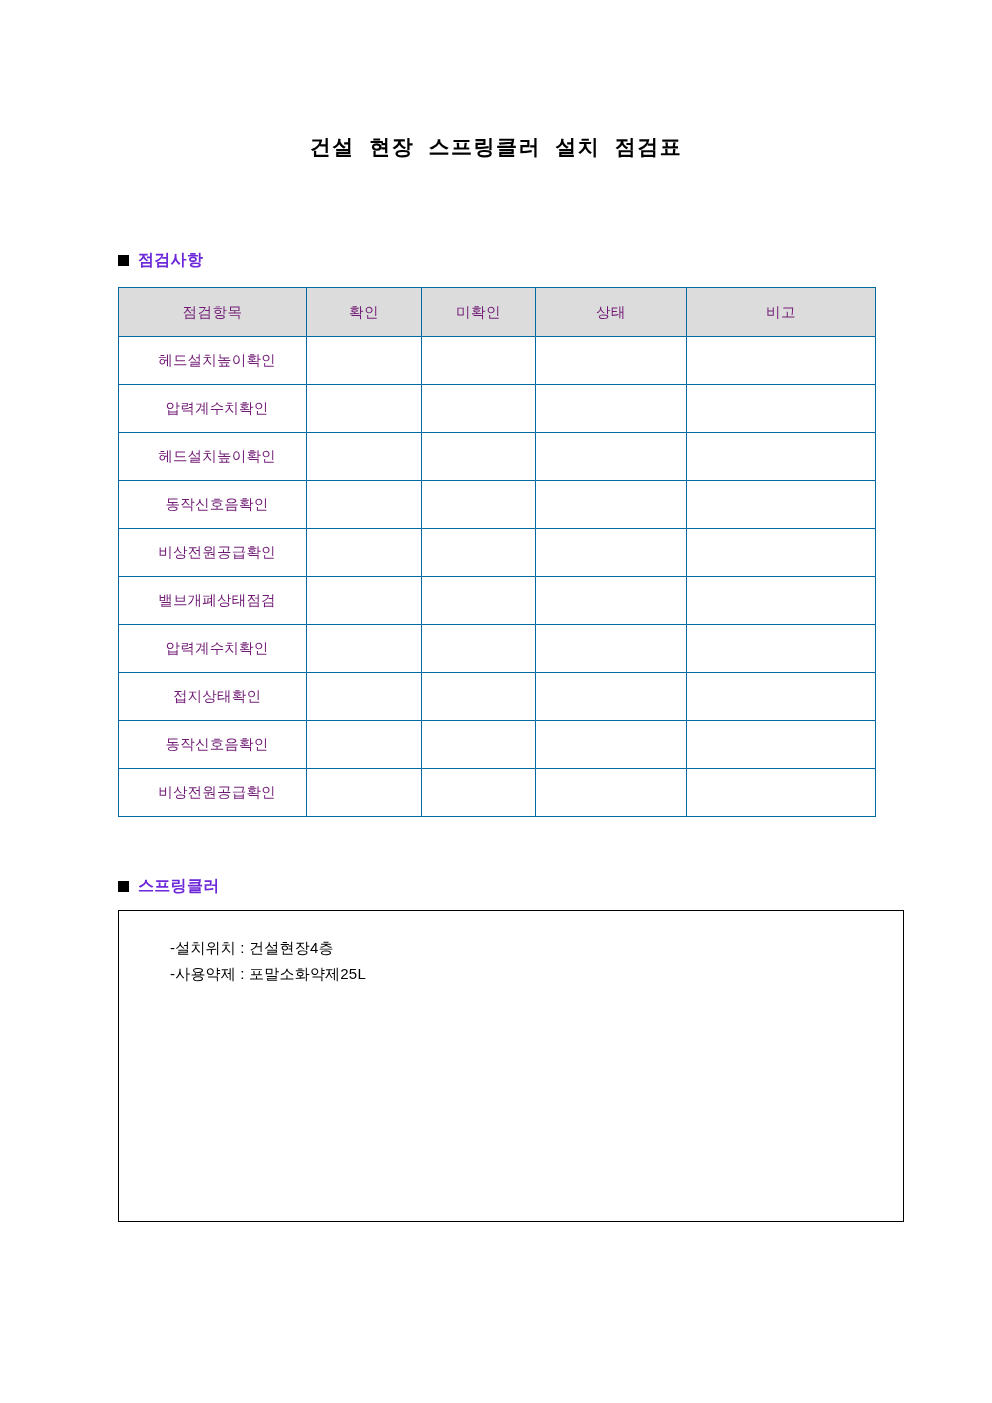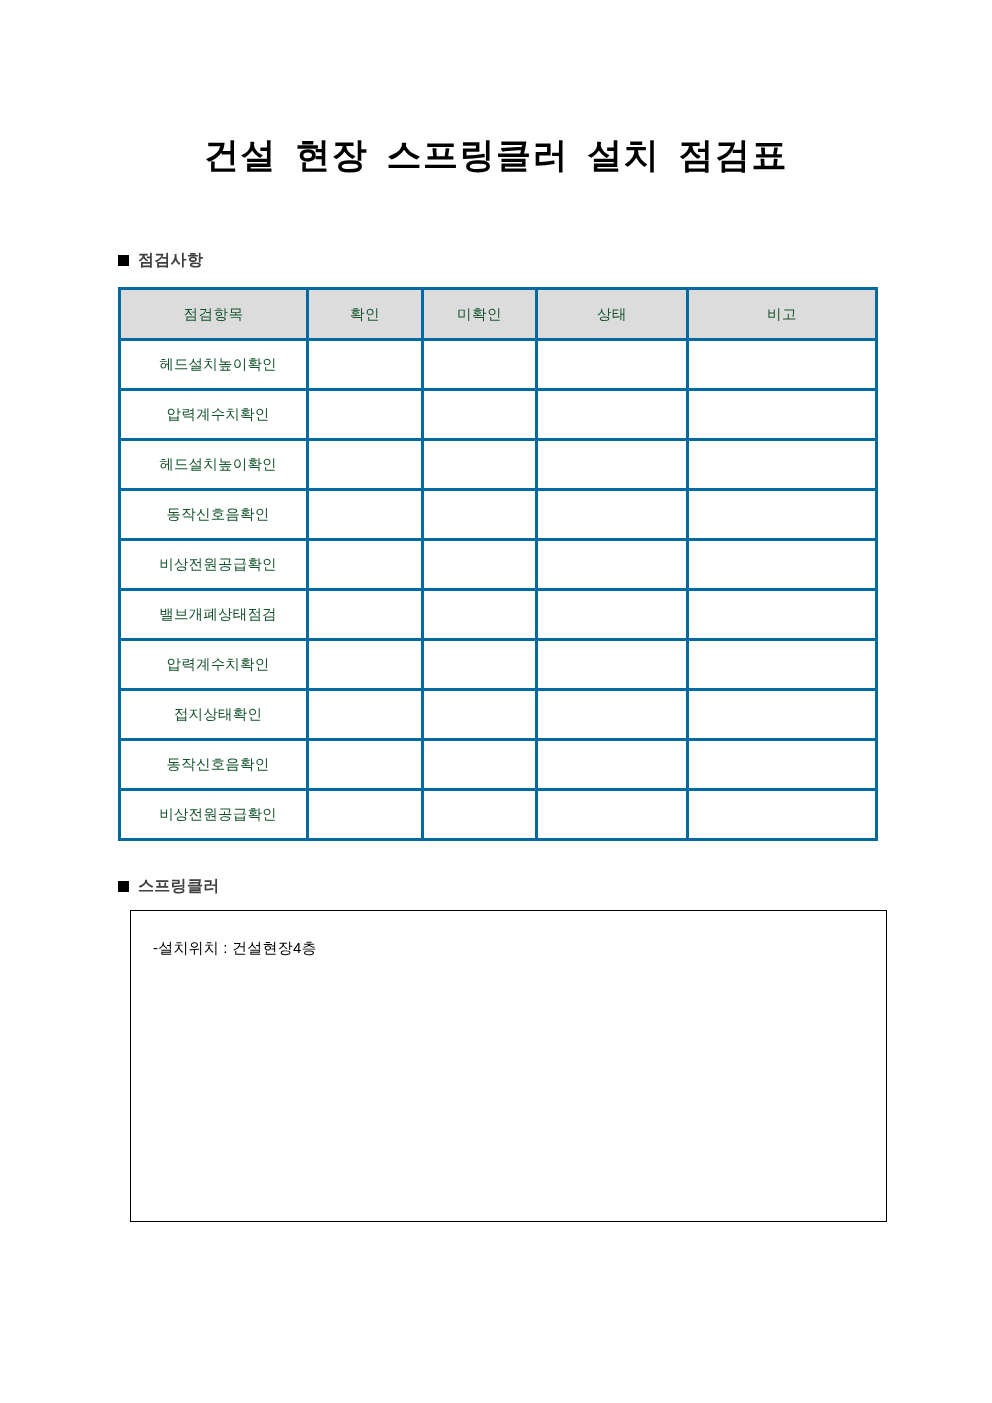--- a/index.html
+++ b/index.html
@@ -16,36 +16,36 @@
     -webkit-font-smoothing: antialiased;
   }
 
   
   .doc-title {
     position: absolute;
     top: 134px;
     left: 0;
     width: 992px;
     text-align: center;
-    font-size: 35px;
+    font-size: 21px;
     font-weight: bold;
     letter-spacing: 1.5px;
     word-spacing: 7px;
     line-height: 1.2;
     color: #000000;
   }
 
   
   .section-heading {
     position: absolute;
     left: 118px;
     font-size: 16px;
     font-weight: bold;
     letter-spacing: 0.3px;
-    color: #404040;
+    color: #6d28d9;
     display: flex;
     align-items: center;
     gap: 9px;
     white-space: nowrap;
   }
   .section-heading .bullet-square {
     display: inline-block;
     width: 11px;
     height: 11px;
     background: #000000;
@@ -59,26 +59,26 @@
     position: absolute;
     left: 118px;
     top: 287px;
     width: 757px;
     border-collapse: collapse;
     table-layout: fixed;
     background: #ffffff;
   }
   .inspection-table th,
   .inspection-table td {
-    border: 3px solid #0369a1;
+    border: 1px solid #0369a1;
     padding: 0;
     height: 47px;
     font-size: 14.5px;
     font-weight: normal;
-    color: #14532d;
+    color: #701a75;
   }
   .inspection-table thead th {
     background: #dcdcdc;
     text-align: center;
     height: 48px;
     letter-spacing: 0.5px;
   }
   .inspection-table tbody td.item-cell {
     text-align: center;
     padding-left: 9px;
@@ -90,27 +90,28 @@
   
   .col-item   { width: 188px; }
   .col-ok     { width: 115px; }
   .col-notok  { width: 114px; }
   .col-state  { width: 151px; }
   .col-note   { width: 189px; }
 
   
   .worklog-box {
     position: absolute;
-    left: 130px;
+    left: 118px;
     top: 910px;
     width: 755px;
     height: 310px;
     border: 1px solid #000000;
     background: #ffffff;
     box-sizing: content-box;
+    padding-left: 29px;
   }
   .worklog-lines {
     padding: 24px 0 0 22px;
   }
   .worklog-line {
     font-size: 15px;
     line-height: 1.75;
     letter-spacing: 0.2px;
     color: #000000;
     white-space: pre;
@@ -218,14 +219,15 @@
 </table>
 
 <div class="section-heading" id="heading-worklog">
   <span class="bullet-square"></span>
   <span>스프링클러</span>
 </div>
 
 <div class="worklog-box">
   <div class="worklog-lines">
     <div class="worklog-line">-설치위치 : 건설현장4층</div>
+    <div class="worklog-line">-사용약제 : 포말소화약제25L</div>
   </div>
 </div>
 
 </body></html>

